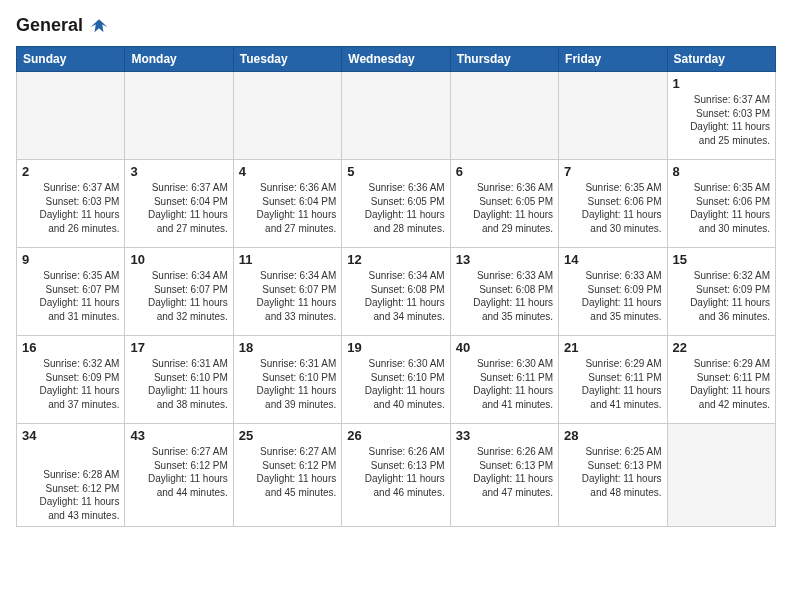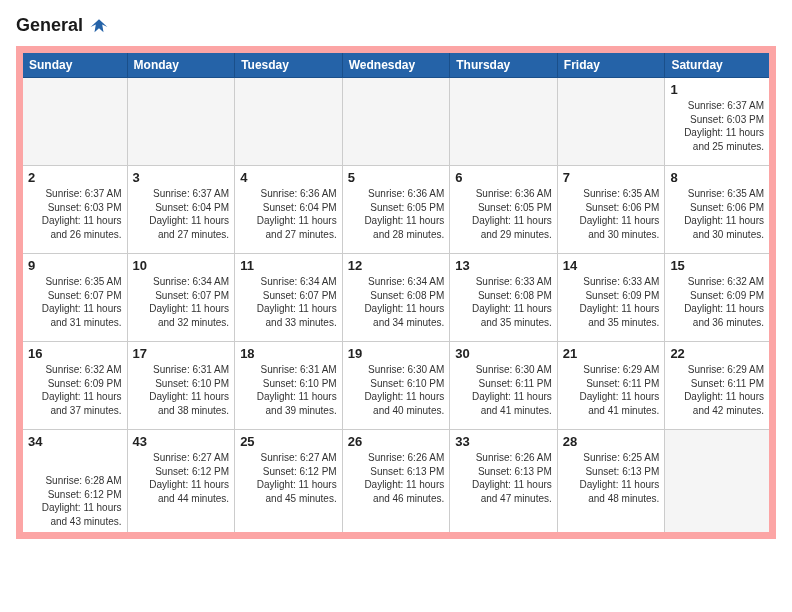--- a/index.html
+++ b/index.html
@@ -44,21 +44,21 @@
       font-weight: bold;
       color: #1a1a1a;
     }
     .location {
       font-size: 14px;
       color: #444;
     }
     .calendar {
       width: 100%;
       border-collapse: collapse;
-      border: 7px solid #fca5a5;
+      border: 1px solid #fca5a5;
     }
     .calendar th {
       background: #2563a8;
       color: #fff;
       font-size: 12px;
       font-weight: bold;
       padding: 5px 6px;
       text-align: left;
       border: 1px solid #1a4f8a;
     }
@@ -261,21 +261,21 @@
 and 39 minutes.</div>
         </td>
         <td>
           <span class="day-num">19</span>
           <div class="day-info" style="white-space: pre-line;">Sunrise: 6:30 AM
 Sunset: 6:10 PM
 Daylight: 11 hours
 and 40 minutes.</div>
         </td>
         <td>
-          <span class="day-num">30</span>
+          <span class="day-num">40</span>
           <div class="day-info" style="white-space: pre-line;">Sunrise: 6:30 AM
 Sunset: 6:11 PM
 Daylight: 11 hours
 and 41 minutes.</div>
         </td>
         <td>
           <span class="day-num">21</span>
           <div class="day-info" style="white-space: pre-line;">Sunrise: 6:29 AM
 Sunset: 6:11 PM
 Daylight: 11 hours

